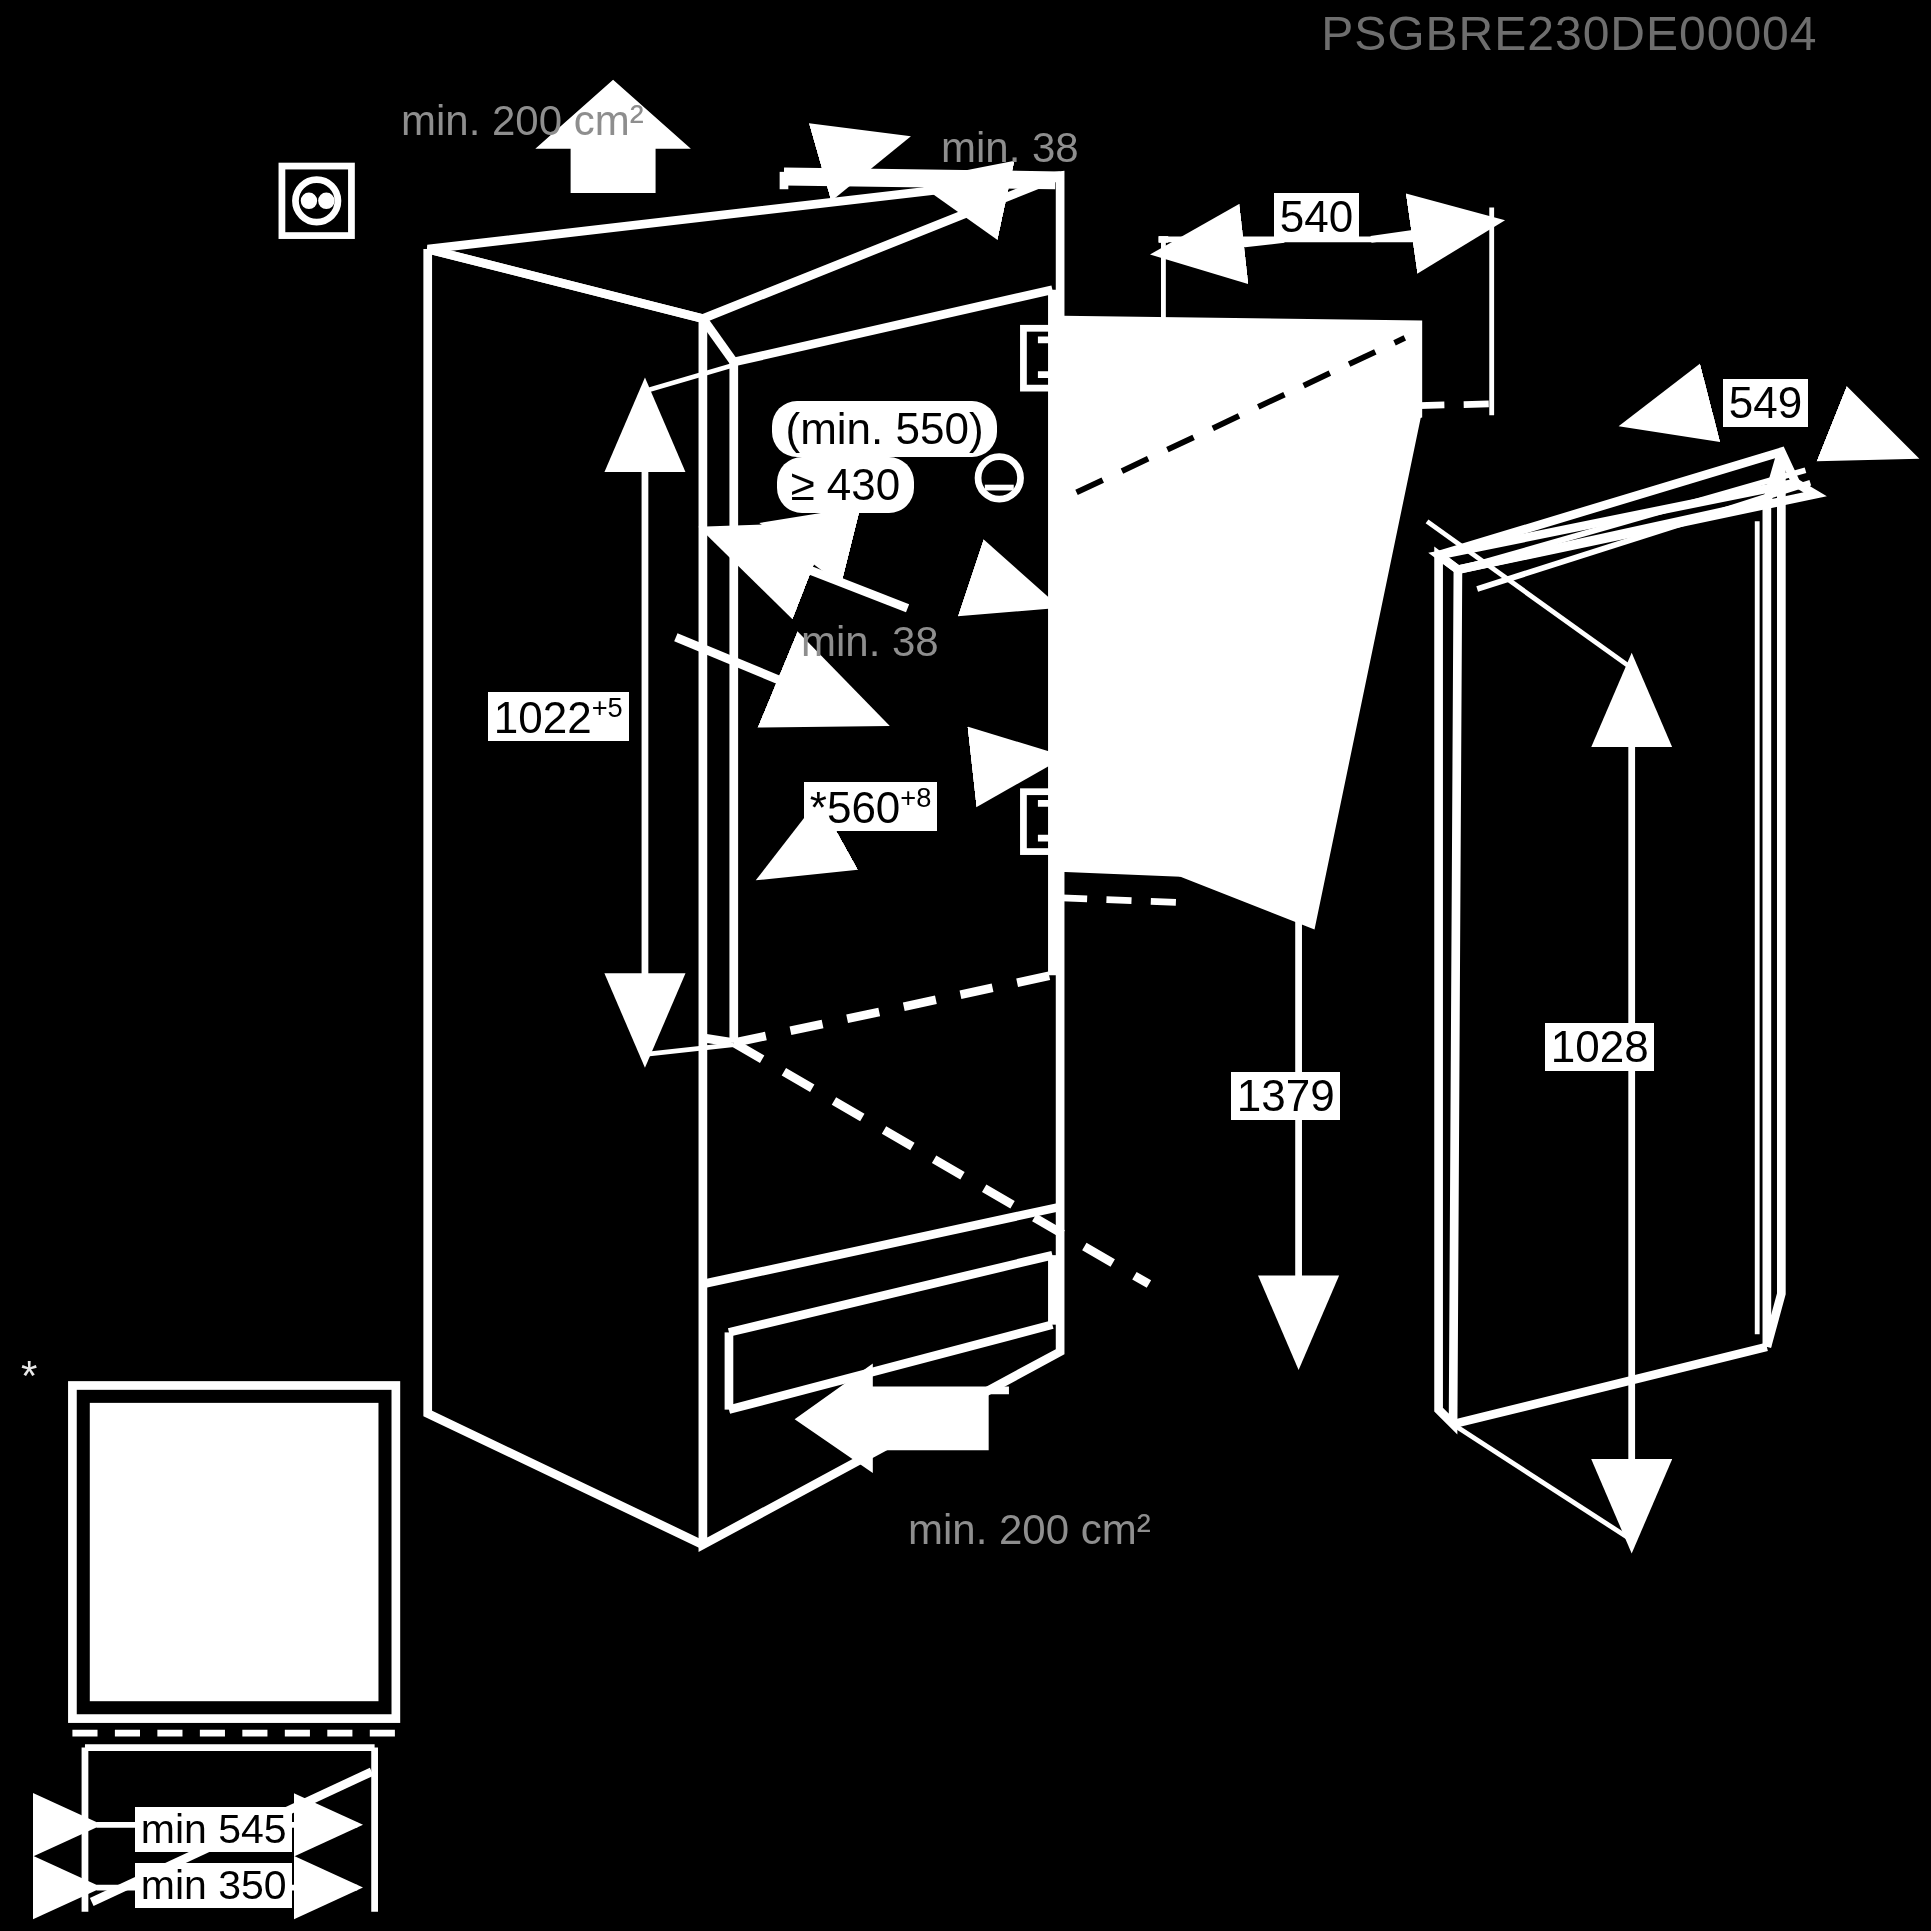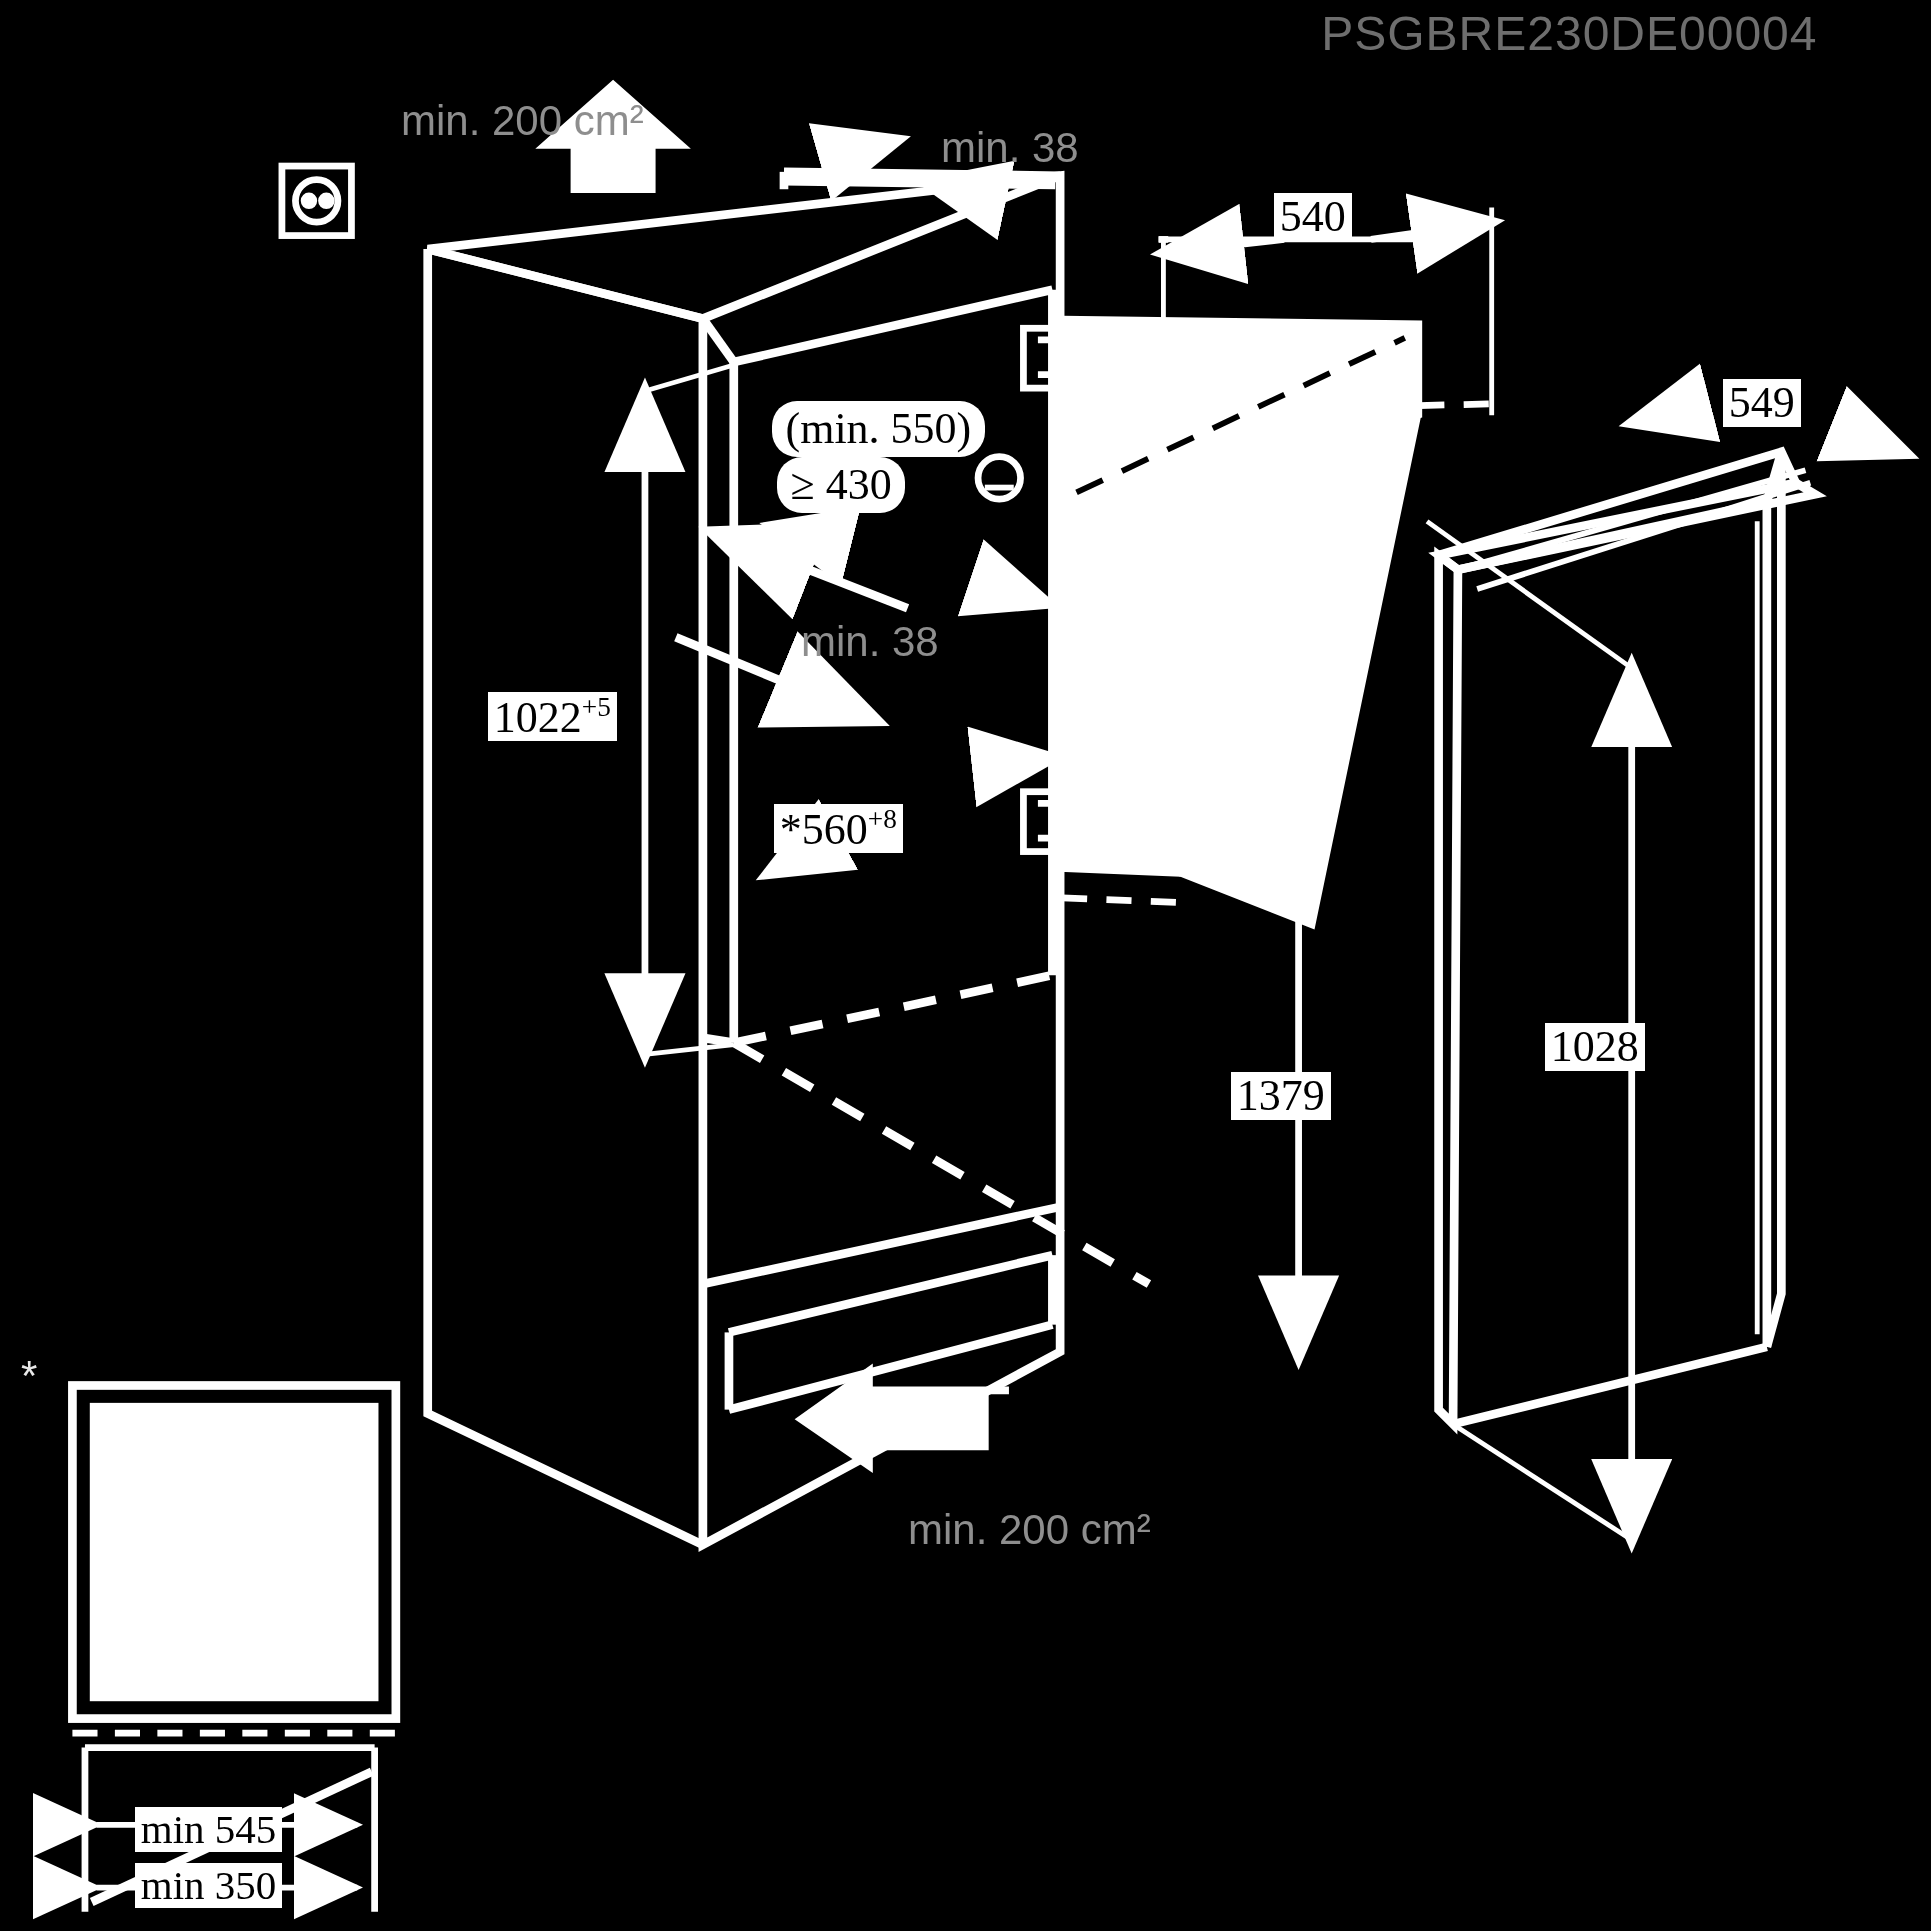--- a/index.html
+++ b/index.html
@@ -1,20 +1,20 @@
 <!DOCTYPE html>
 <html><head>
 <meta charset="utf-8">
 <style>
   html,body{margin:0;padding:0;background:#000;}
   body{width:1931px;height:1931px;overflow:hidden;font-family:"Liberation Sans",sans-serif;}
   #stage{position:relative;width:1831px;height:1931px;background:#000;}
   svg#dwg{position:absolute;left:0;top:0;width:1931px;height:1931px;}
 
-  .lbl{position:absolute;background:#fff;color:#000;font-family:Liberation Serif, serif;
+  .lbl{position:absolute;background:#fff;color:#000;font-family:Liberation Sans, sans-serif;
        font-weight:400;line-height:1;white-space:nowrap;padding:1.9px 5.8px;}
   .lbl.big{font-size:44px;}
   .lbl.mid{font-size:41px;}
   .lbl.round{border-radius:25px;padding:5.8px 13.5px;text-align:center;}
   .txt-gray{position:absolute;color:#8e8e8e;white-space:nowrap;font-size:42px;
             font-family:"Liberation Sans",sans-serif;}
   .txt-code{position:absolute;color:#6e6e6e;white-space:nowrap;font-size:48px;
             letter-spacing:1px;font-family:"Liberation Sans",sans-serif;}
   .sup{font-size:0.62em;vertical-align:super;}
   .star{position:absolute;color:#e8e8e8;font-size:42px;font-family:"Liberation Sans",sans-serif;}
@@ -187,21 +187,21 @@
   <div class="lbl big round" style="left:772px;top:401px;">(min. 550)</div>
   <div class="lbl big round" style="left:777px;top:457px;">≥ 430</div>
 
   <div class="lbl big" style="left:1274px;top:193px;">540</div>
   <div class="lbl big" style="left:1723px;top:379px;">549</div>
 
   <div class="lbl big" style="left:488px;top:692px;">
     <span>1022</span><span class="sup">+5</span>
   </div>
 
-  <div class="lbl big" style="left:774px;top:782px;margin-top:22px;">
+  <div class="lbl big" style="left:804px;top:782px;">
     <span>*560</span><span class="sup">+8</span>
   </div>
 
   <div class="lbl big" style="left:1231px;top:1072px;">1379</div>
   <div class="lbl big" style="left:1545px;top:1023px;">1028</div>
 
   <div class="star" style="left:21px;top:1352px;">*</div>
   <div class="lbl mid" style="left:135px;top:1801px;margin-top:6px;">min 545</div>
   <div class="lbl mid" style="left:135px;top:1863px;">min 350</div>
 

